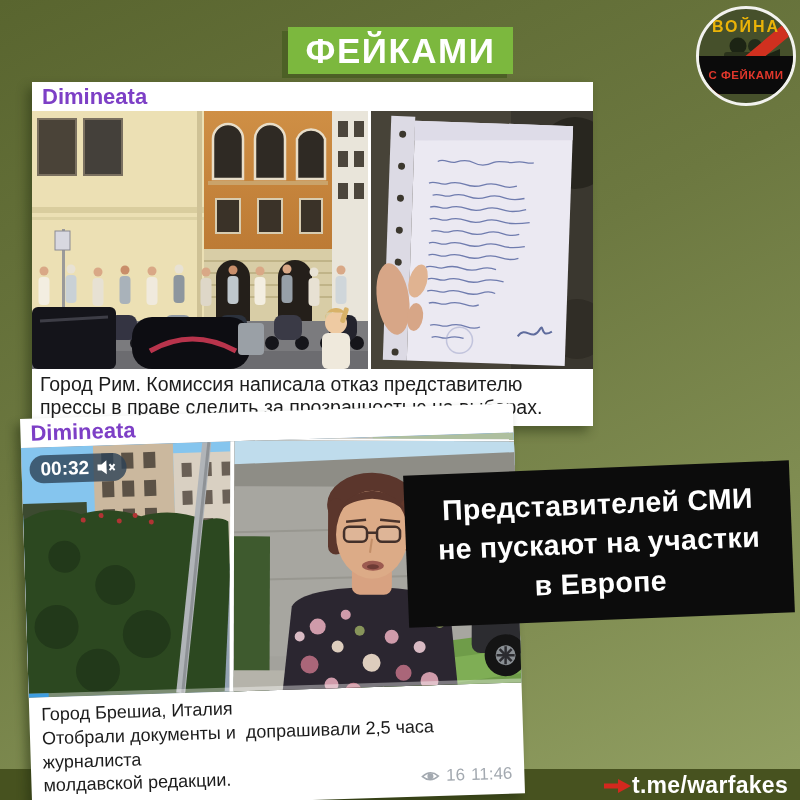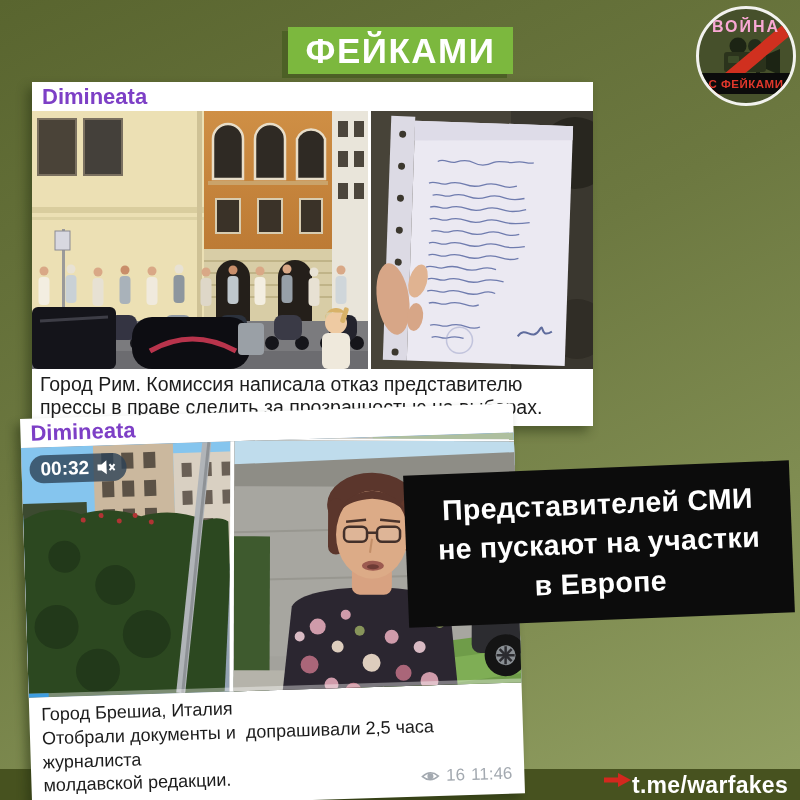--- a/index.html
+++ b/index.html
@@ -3,37 +3,37 @@
 <meta charset="utf-8">
 <style>
   * { margin:0; padding:0; box-sizing:border-box; }
   html,body { width:800px; height:800px; overflow:hidden; }
   body { font-family:"Liberation Sans","DejaVu Sans",sans-serif; }
   .canvas { position:relative; width:800px; height:800px;
     background:linear-gradient(155deg,#59652f 0%,#6c7840 42%,#7f8c51 72%,#93a164 100%); overflow:hidden; }
 
   
   .bottom-band { position:absolute; left:0; top:769px; width:800px; height:31px; background:#47521f; }
-  .footer-link-wrap { position:absolute; right:12px; top:3px; display:flex; align-items:flex-start; }
+  .footer-link-wrap { position:absolute; right:12px; top:3px; display:flex; align-items:center; }
   .footer-link { color:#fff; font-size:23px; font-weight:bold; letter-spacing:.3px; }
 
   
   .pravda-banner { position:absolute; left:288px; top:27px; width:225px; height:47px; background:#7cb83e;
     box-shadow:-6px 4px 0 #4d6026; display:flex; align-items:center; justify-content:center; }
   .pravda-banner span { color:#fff; font-size:35px; font-weight:bold; letter-spacing:1.5px; }
 
   
   .logo { position:absolute; left:696px; top:6px; width:100px; height:100px; border-radius:50%;
     background:#46502b; border:3px solid #f2f2ee; overflow:hidden; }
-  .logo-top { position:absolute; top:9px; left:0; width:100%; text-align:center; color:#f9a8d4;
+  .logo-top { position:absolute; top:9px; left:0; width:100%; text-align:center; color:#eab308;
     font-size:16px; font-weight:bold; letter-spacing:2px; z-index:4; }
   .logo-cam { position:absolute; left:13px; top:28px; z-index:1; }
   .logo-slash { position:absolute; left:-8px; top:46px; width:116px; height:13px; background:#d0301f;
     transform:rotate(-40deg); z-index:2; border-radius:2px; }
-  .logo-band { position:absolute; bottom:9px; left:0; width:100%; height:21px; background:#0b0b0b; z-index:3;
+  .logo-band { position:absolute; bottom:9px; left:0; width:100%; height:38px; background:#0b0b0b; z-index:3;
     display:flex; align-items:center; justify-content:center; }
   .logo-band span { color:#e0372b; font-size:11.5px; font-weight:bold; letter-spacing:.5px; }
 
   
   .card { position:absolute; background:#fff; box-shadow:-5px 6px 10px rgba(32,42,14,.45); }
   .card1 { left:32px; top:82px; width:561px; }
   .card2 { left:20px; top:419px; width:493px; transform:rotate(-1.8deg); transform-origin:top left; z-index:20; }
   .channel { color:#7d3fc6; font-size:22px; font-weight:600; padding:2px 10px 1px 10px; }
   .photos { display:flex; gap:3px; height:258px; }
   .caption1 { font-size:19.5px; color:#1c1c1c; line-height:1.2; padding:4px 10px 6px 8px; }

